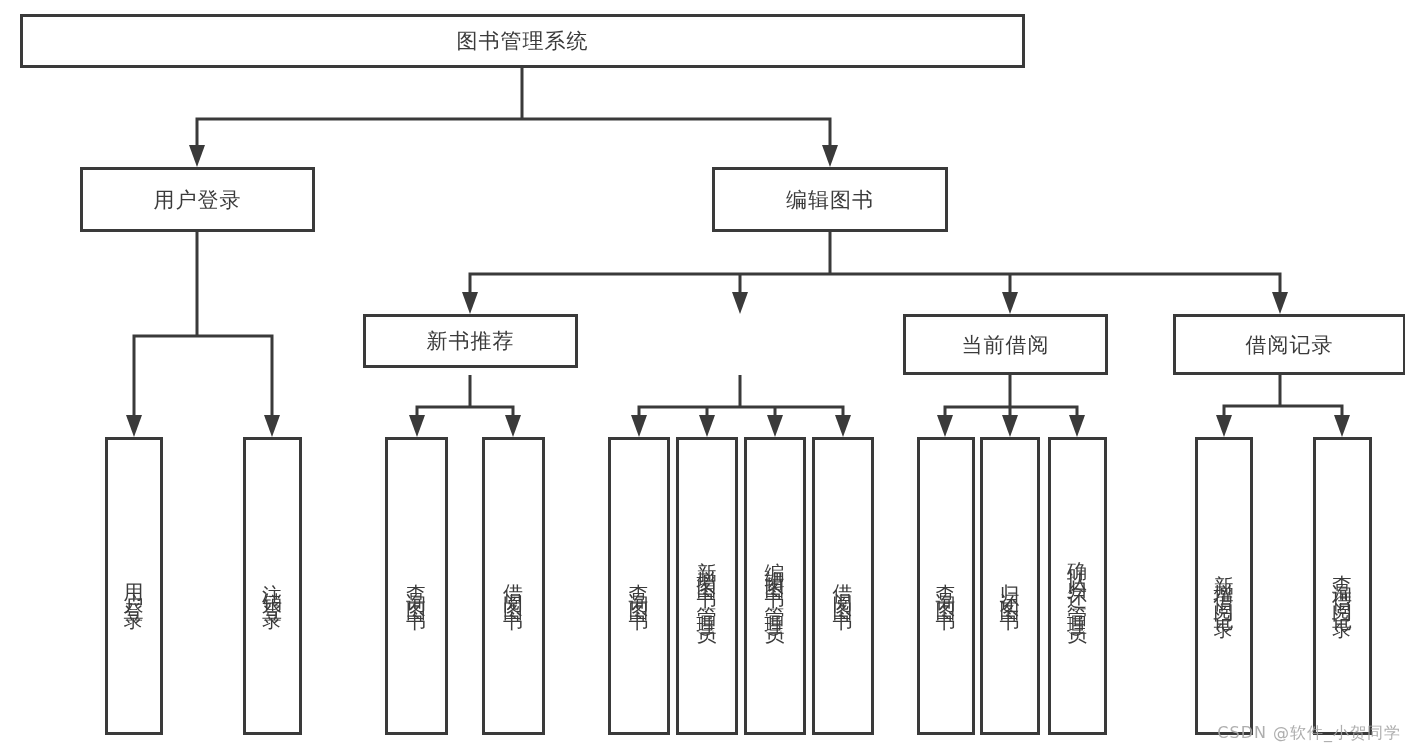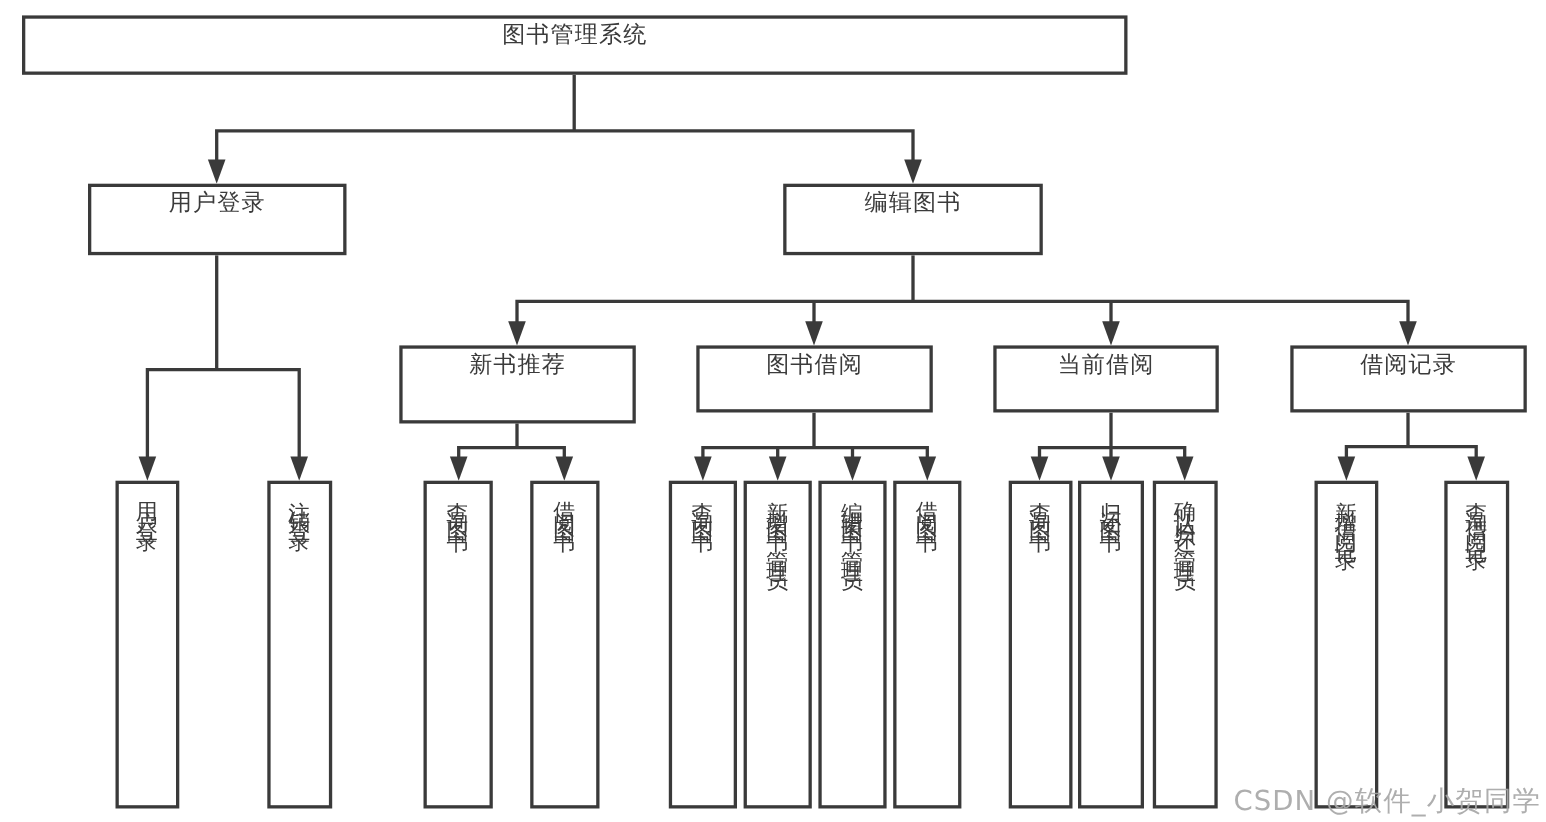--- a/index.html
+++ b/index.html
@@ -18,21 +18,21 @@
     position: absolute;
     left: 0; top: 0;
     width: 1405px; height: 747px;
   }
 
   .node {
     position: absolute;
     background: #ffffff;
     border: 3px solid #3a3a3a;
     display: flex;
-    align-items: flex-start;
+    align-items: center;
     justify-content: center;
     color: #3b3b3b;
   }
 
   .h-label {
     font-size: 21px;
     letter-spacing: 1px;
     white-space: nowrap;
   }
 
@@ -42,21 +42,21 @@
     font-size: 20px;
     line-height: 1;
     letter-spacing: 9px;
     white-space: nowrap;
   }
 
   .watermark {
     position: absolute;
     right: 4px;
     bottom: 3px;
-    font-size: 25px;
+    font-size: 16px;
     letter-spacing: 1px;
     color: rgba(167, 167, 167, 0.92);
     white-space: nowrap;
     pointer-events: none;
   }
 </style>
 </head>
 <body>
 
 <div class="canvas">
@@ -112,30 +112,27 @@
     <span class="h-label">图书管理系统</span>
   </div>
 
   <div class="node" style="left:80px;top:167px;width:235px;height:65px">
     <span class="h-label">用户登录</span>
   </div>
   <div class="node" style="left:712px;top:167px;width:236px;height:65px">
     <span class="h-label">编辑图书</span>
   </div>
 
-  <div class="node" style="left:363px;top:314px;width:215px;height:71px">
+  <div class="node" style="left:363px;top:314px;width:215px;height:54px">
     <span class="h-label">新书推荐</span>
-  </div>
-  <div class="node" style="left:633px;top:314px;width:215px;height:61px">
-    <span class="h-label">图书借阅</span>
   </div>
   <div class="node" style="left:903px;top:314px;width:205px;height:61px">
     <span class="h-label">当前借阅</span>
   </div>
-  <div class="node" style="left:1173px;top:314px;width:215px;height:61px">
+  <div class="node" style="left:1173px;top:314px;width:233px;height:61px">
     <span class="h-label">借阅记录</span>
   </div>
 
   <div class="node leaf" style="left:105px;top:437px;width:58px;height:298px">
     <span class="v-label">用户登录</span>
   </div>
   <div class="node leaf" style="left:243px;top:437px;width:59px;height:298px">
     <span class="v-label">注销登录</span>
   </div>
 

